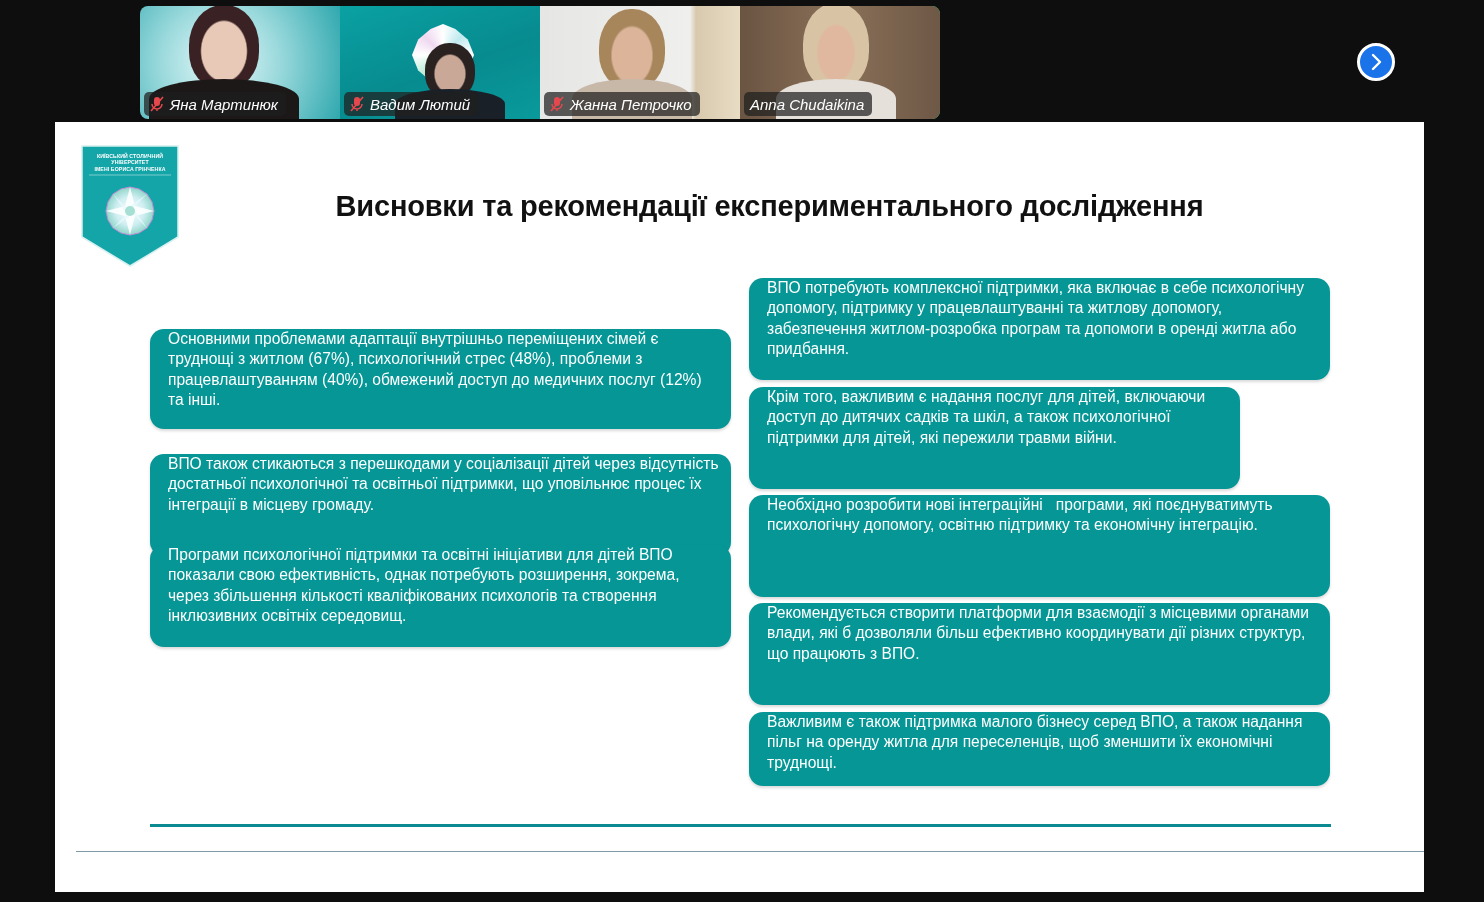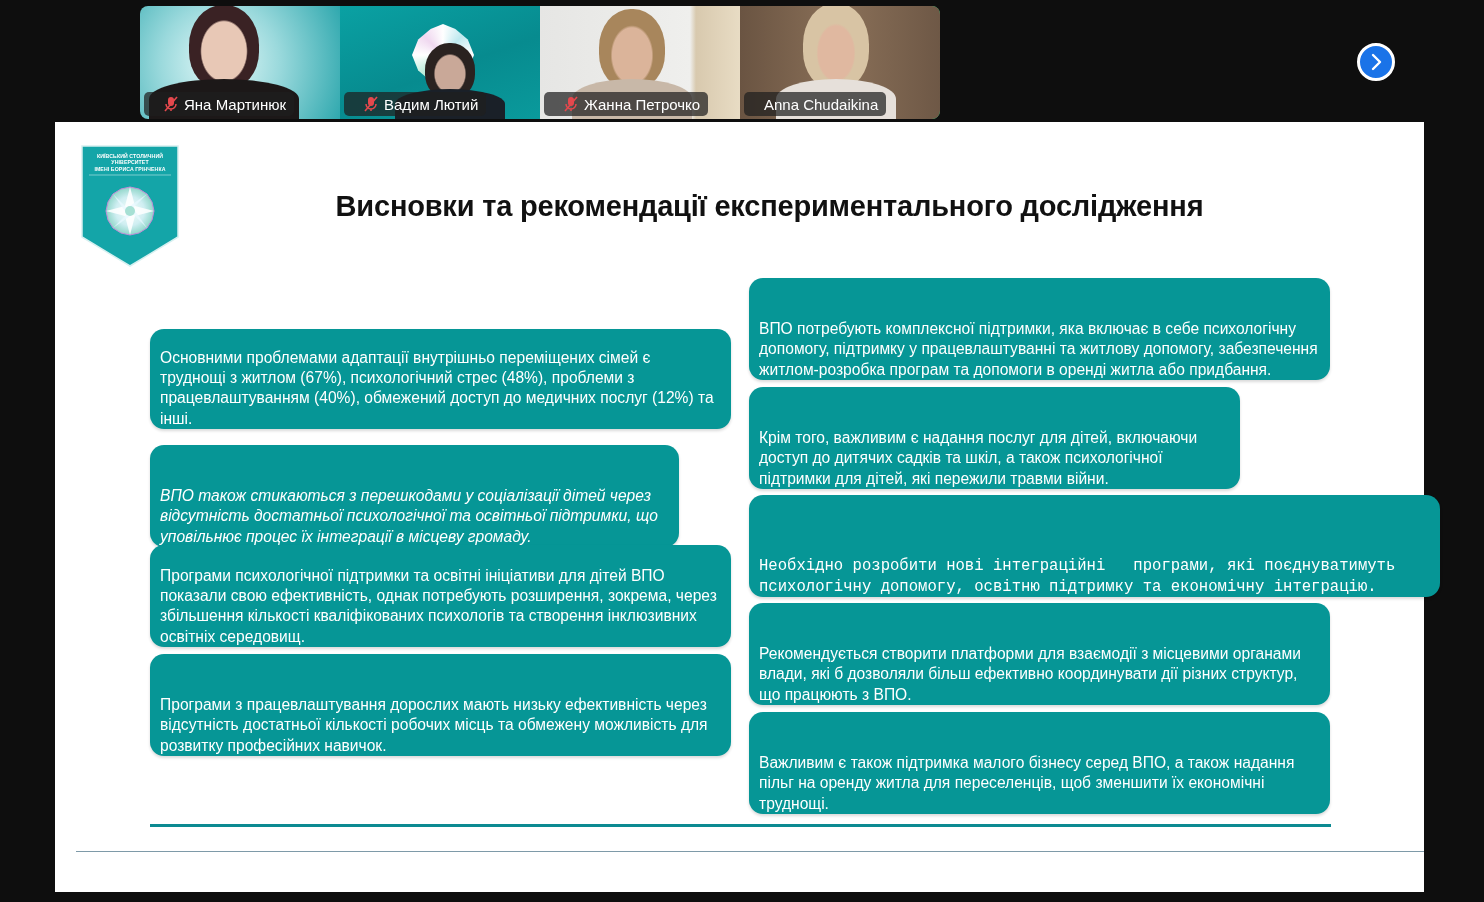--- a/index.html
+++ b/index.html
@@ -8,32 +8,32 @@
   
   .video-strip { position: absolute; top: 6px; left: 140px; height: 113px; display: flex; }
   .tile { position: relative; width: 200px; height: 113px; overflow: hidden; }
   .tile:first-child { border-radius: 8px 0 0 8px; }
   .tile:last-child { border-radius: 0 8px 8px 0; }
   .tile.active { outline: 3px solid #23d982; outline-offset: -3px; }
   .tile-bg { position: absolute; inset: 0; }
   .person { position: absolute; bottom: 0; left: 50%; transform: translateX(-50%); }
   .person .head { width: 62px; height: 74px; border-radius: 48% 48% 44% 44%; margin: 0 auto; }
   .person .body { width: 130px; height: 40px; border-radius: 50% 50% 0 0; margin: -10px auto 0; }
-  .name-tag { position: absolute; left: 4px; bottom: 3px; height: 24px; background: rgba(30,30,30,0.72); border-radius: 5px; padding: 0 8px 0 20px; display: flex; align-items: center; gap: 6px; color: #fff; font-size: 15px; white-space: nowrap; }
+  .name-tag { position: absolute; left: 4px; bottom: 3px; height: 24px; background: rgba(30,30,30,0.72); border-radius: 5px; padding: 0 8px 0 6px; display: flex; align-items: center; gap: 6px; color: #fff; font-size: 15px; white-space: nowrap; font-style: italic; }
   .mic-off { width: 14px; height: 16px; position: relative; display: inline-block; }
   .mic-off svg { display: block; }
 
   .next-btn { position: absolute; left: 1357px; top: 43px; width: 38px; height: 38px; border-radius: 50%; background: #1a73e8; border: 3px solid #fff; display: flex; align-items: center; justify-content: center; cursor: pointer; }
 
   
   .slide { position: absolute; left: 55px; top: 122px; width: 1369px; height: 770px; background: #fff; }
   .logo { position: absolute; left: 26px; top: 23px; width: 98px; height: 122px; }
   .slide-title { position: absolute; left: 0; right: 0; top: 68px; text-align: center; font-family: "Liberation Sans", sans-serif; font-weight: bold; font-size: 29px; color: #111; letter-spacing: -0.2px; padding-left: 60px; }
 
-  .box { position: absolute; background: #069696; border-radius: 14px; color: #fff; font-size: 15.6px; line-height: 20.3px; padding: 0 12px 0 10px; display: flex; align-items: flex-end; box-shadow: 0 2px 3px rgba(0,0,0,0.15); }
+  .box { position: absolute; background: #069696; border-radius: 14px; color: #fff; font-size: 15.6px; line-height: 20.3px; padding: 0 12px 0 18px; display: flex; align-items: flex-start; box-shadow: 0 2px 3px rgba(0,0,0,0.15); }
   .box span { display: block; }
 
   .rule-teal { position: absolute; left: 95px; top: 702px; width: 1181px; height: 3px; background: #0c8a92; }
   .rule-grey { position: absolute; left: 21px; top: 729px; width: 1348px; height: 1px; background: #7e9aa8; }
 </style>
 </head>
 <body>
 
 <div class="video-strip">
 
@@ -136,41 +136,38 @@
       <div>КИЇВСЬКИЙ СТОЛИЧНИЙ УНІВЕРСИТЕТ</div>
       <div>ІМЕНІ БОРИСА ГРІНЧЕНКА</div>
     </div>
   </div>
 
   <div class="slide-title">Висновки та рекомендації експериментального дослідження</div>
 
   <div class="box" style="left:95px; top:207px; width:581px; height:100px;">
       <span>Основними проблемами адаптації внутрішньо переміщених сімей є труднощі з житлом (67%), психологічний стрес (48%), проблеми з працевлаштуванням (40%), обмежений доступ до медичних послуг (12%) та інші.</span>
     </div>
-  <div class="box" style="left:95px; top:323px; width:529px; height:102px;font-style:italic;">
+  <div class="box" style="left:95px; top:332px; width:581px; height:102px;">
       <span>ВПО також стикаються з перешкодами у соціалізації дітей через відсутність достатньої психологічної та освітньої підтримки, що уповільнює процес їх інтеграції в місцеву громаду.</span>
     </div>
   <div class="box" style="left:95px; top:423px; width:581px; height:102px;">
       <span>Програми психологічної підтримки та освітні ініціативи для дітей ВПО показали свою ефективність, однак потребують розширення, зокрема, через збільшення кількості кваліфікованих психологів та створення інклюзивних освітніх середовищ.</span>
-    </div>
-  <div class="box" style="left:95px; top:532px; width:581px; height:102px;">
-      <span>Програми з працевлаштування дорослих мають низьку ефективність через відсутність достатньої кількості робочих місць та обмежену можливість для розвитку професійних навичок.</span>
     </div>
 
   <div class="box" style="left:694px; top:156px; width:581px; height:102px;">
       <span>ВПО потребують комплексної підтримки, яка включає в себе психологічну допомогу, підтримку у працевлаштуванні та житлову допомогу, забезпечення житлом-розробка програм та допомоги в оренді житла або придбання.</span>
     </div>
   <div class="box" style="left:694px; top:265px; width:491px; height:102px;">
       <span>Крім того, важливим є надання послуг для дітей, включаючи доступ до дитячих садків та шкіл, а також психологічної підтримки для дітей, які пережили травми війни.</span>
     </div>
-  <div class="box" style="left:694px; top:373px; width:691px; height:102px;font-family:Liberation Mono, monospace;">
+  <div class="box" style="left:694px; top:373px; width:581px; height:102px;">
       <span style="white-space:pre-wrap;">Необхідно розробити нові інтеграційні   програми, які поєднуватимуть психологічну допомогу, освітню підтримку та економічну інтеграцію.</span>
     </div>
   <div class="box" style="left:694px; top:481px; width:581px; height:102px;">
       <span>Рекомендується створити платформи для взаємодії з місцевими органами влади, які б дозволяли більш ефективно координувати дії різних структур, що працюють з ВПО.</span>
     </div>
-  <div class="box" style="left:694px; top:590px; width:581px; height:102px;">
+  <div class="box" style="left:694px; top:590px; width:581px; height:74px;">
       <span>Важливим є також підтримка малого бізнесу серед ВПО, а також надання пільг на оренду житла для переселенців, щоб зменшити їх економічні труднощі.</span>
     </div>
 
   <div class="rule-teal"></div>
   <div class="rule-grey"></div>
 </div>
 
 </body></html>

